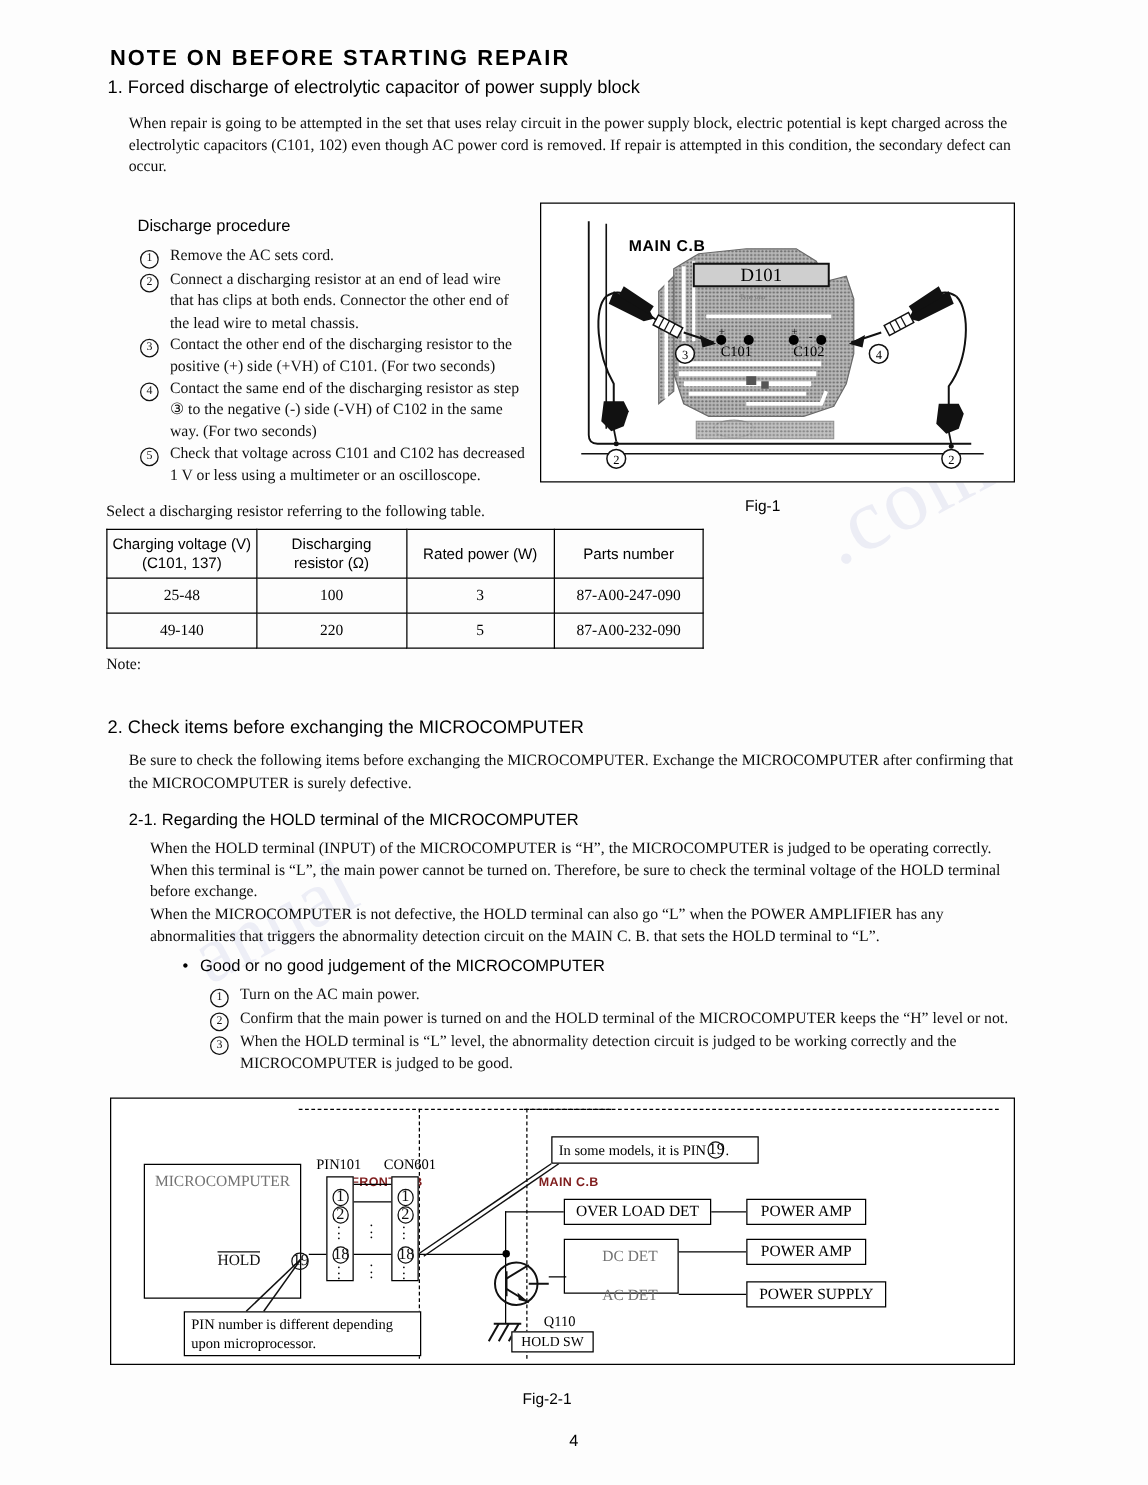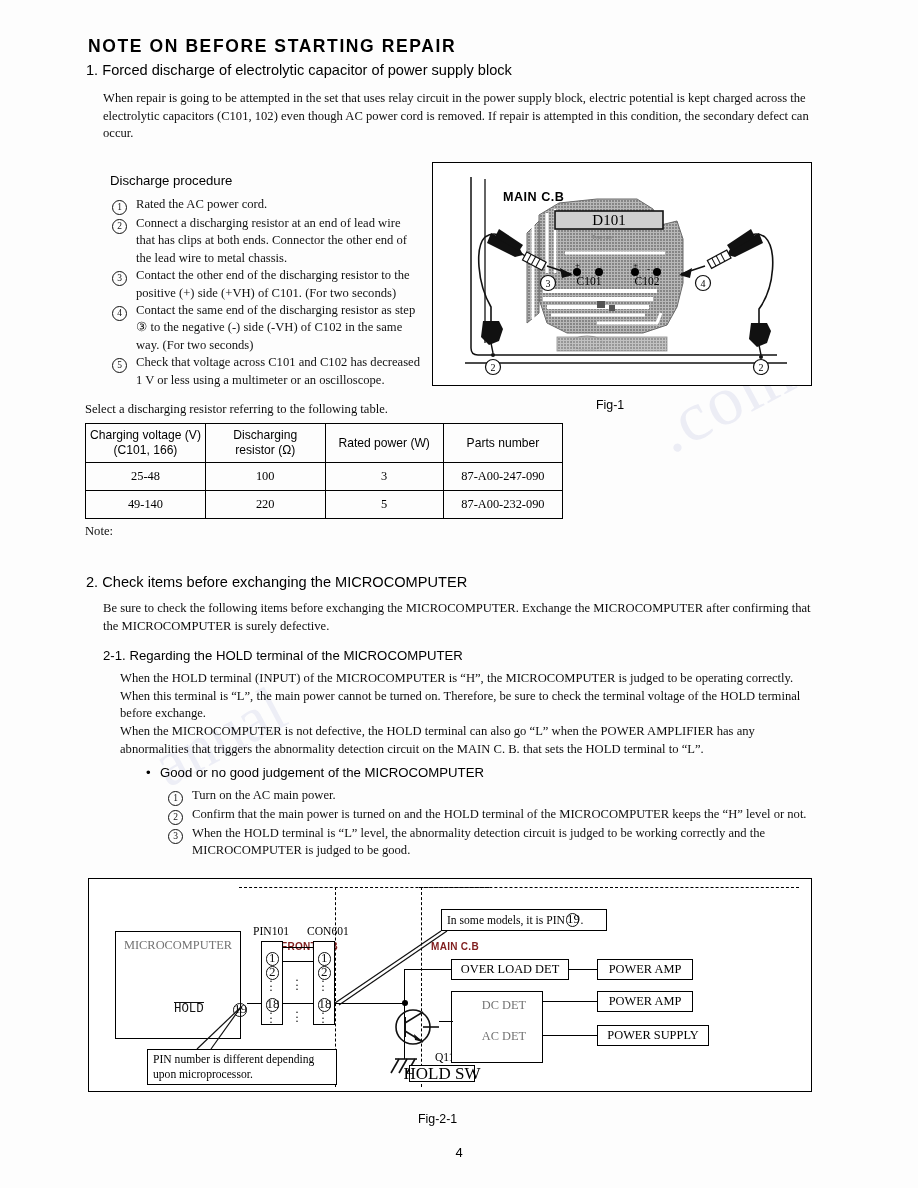--- a/index.html
+++ b/index.html
@@ -109,21 +109,20 @@
     width: 11.5px;
     height: 11.5px;
     line-height: 10.5px;
     font-size: 13px;
   }
   .ovl {
     border-top: 1.1px solid #111;
     padding-top: 0px;
     display: inline-block;
     line-height: 1.05;
-    font-family: Liberation Mono, monospace;
   }
 
   
   #fig1-frame {
     position: absolute;
     left: 432px;
     top: 162px;
     width: 378px;
     height: 222px;
     border: 1.6px solid #000;
@@ -312,21 +311,21 @@
 
   <div class="h-sec" style="left:86px; top:62px;">1. Forced discharge of electrolytic capacitor of power supply block</div>
 
   <div class="para" style="left:103px; top:90px; width:722px;">When repair is going to be attempted in the set that uses relay circuit in the power supply block, electric potential is kept charged across the electrolytic capacitors (C101, 102) even though AC power cord is removed.  If repair is attempted in this condition, the secondary defect can occur.</div>
 
   <div class="h-sub" style="left:110px; top:173px;">Discharge procedure</div>
 
   <div class="clist" style="left:112px; top:196px; width:310px;">
     <div class="row">
       <span class="num"><span class="circ">1</span></span>
-      <span class="txt">Rated the AC power cord.</span>
+      <span class="txt">Remove the AC sets cord.</span>
     </div>
     <div class="row">
       <span class="num"><span class="circ">2</span></span>
       <span class="txt">Connect a discharging resistor at an end of lead wire that has clips at both ends.  Connector the other end of the lead wire to metal chassis.</span>
     </div>
     <div class="row">
       <span class="num"><span class="circ">3</span></span>
       <span class="txt">Contact the other end of the discharging resistor to the positive (+) side (+VH) of C101. (For two seconds)</span>
     </div>
     <div class="row">
@@ -448,21 +447,21 @@
   </div>
   <div class="fig-cap" style="left:596px; top:398px;">Fig-1</div>
 
   <div class="para" style="left:85px; top:401px; width:520px;">Select a discharging resistor referring to the following table.</div>
 
   <table id="res-table">
     <thead>
       <tr>
         <th style="width:120px;">
           <div>Charging voltage (V)</div>
-          <div>(C101, 166)</div>
+          <div>(C101, 137)</div>
         </th>
         <th style="width:118px;">
           <div>Discharging</div>
           <div>resistor (Ω)</div>
         </th>
         <th style="width:120px;">
           <div>Rated power (W)</div>
         </th>
         <th style="width:120px;">
           <div>Parts number</div>
@@ -578,27 +577,27 @@
 
     <svg style="position:absolute; left:300px; top:124px;" width="56" height="52">
       <circle cx="24" cy="24" r="17" fill="none" stroke="#111" stroke-width="1.6"></circle>
       <line x1="16" y1="14" x2="16" y2="34" stroke="#111" stroke-width="2"></line>
       <line x1="16" y1="20" x2="34" y2="9" stroke="#111" stroke-width="1.6"></line>
       <line x1="16" y1="28" x2="34" y2="39" stroke="#111" stroke-width="1.6"></line>
       <polygon points="34,39 25,31 26,37" fill="#111"></polygon>
       <line x1="34" y1="24" x2="50" y2="24" stroke="#111" stroke-width="1.6"></line>
     </svg>
     <div class="pinlbl" style="left:322px; top:172px;margin-left:24px;">Q110</div>
-    <div class="blk" style="left:320px; top:186px; width:66px; height:17px; font-size:17px;">HOLD SW</div>
+    <div class="blk" style="left:320px; top:186px; width:66px; height:17px; font-size:11px;">HOLD SW</div>
 
     <div class="blk" style="left:362px; top:80px; width:118px; height:21px;">OVER LOAD DET</div>
     <div class="wire" style="left:480px; top:90px; width:28px; height:1.4px;"></div>
     <div class="blk" style="left:508px; top:80px; width:96px; height:21px;">POWER AMP</div>
 
-    <div class="blk2" style="left:362px; top:112px; width:92px; height:72px;padding-left:14px;">
+    <div class="blk2" style="left:362px; top:112px; width:92px; height:44px;padding-left:14px;">
       <div style="text-align:center; margin-top:6px;">DC DET</div>
       <div style="text-align:center; margin-top:16px;">AC DET</div>
     </div>
     <div class="wire" style="left:350px; top:142px; width:14px; height:1.4px;"></div>
     <div class="wire" style="left:454px; top:122px; width:54px; height:1.4px;"></div>
     <div class="blk" style="left:508px; top:112px; width:96px; height:21px;">POWER AMP</div>
     <div class="wire" style="left:454px; top:156px; width:54px; height:1.4px;"></div>
     <div class="blk" style="left:508px; top:146px; width:112px; height:21px;">POWER SUPPLY</div>
 
     <div class="note-box" style="left:352px; top:30px; width:166px; height:22px; display:flex; align-items:center;">

